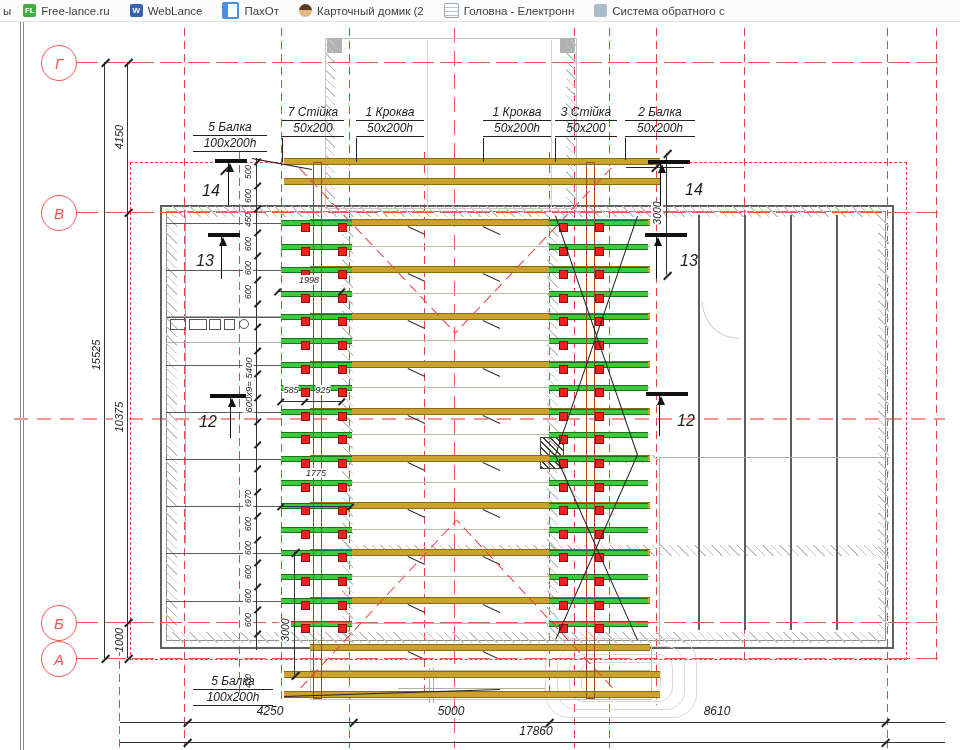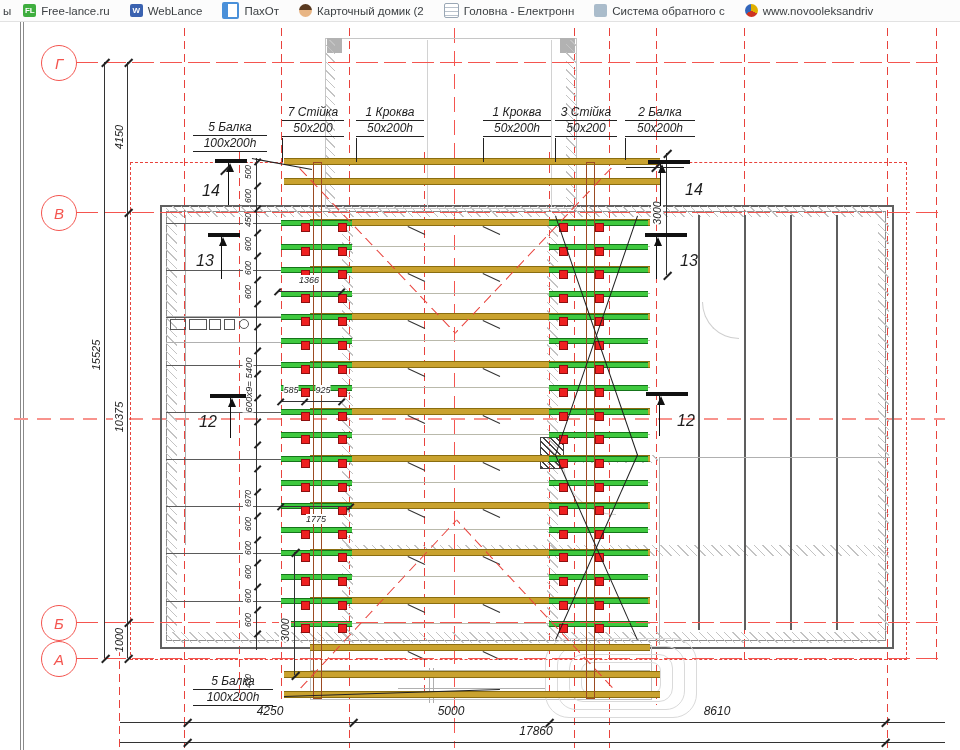--- a/index.html
+++ b/index.html
@@ -46,24 +46,20 @@
         <span class="bkicon" style="background: linear-gradient(rgb(89, 57, 31) 0px, rgb(89, 57, 31) 45%, rgb(232, 181, 132) 45%); border-radius: 50%;"></span>
         <span>Карточный домик (2</span>
       </div>
       <div class="bkitem">
         <span class="bkicon" style="background: repeating-linear-gradient(transparent 0px, transparent 3px, rgb(185, 194, 204) 3px, rgb(185, 194, 204) 4px) rgb(255, 255, 255); border: 1px solid rgb(154, 167, 181);"></span>
         <span>Головна - Електронн</span>
       </div>
       <div class="bkitem">
         <span class="bkicon" style="background: rgb(170, 188, 203);"></span>
         <span>Система обратного с</span>
-      </div>
-      <div class="bkitem">
-        <span class="bkicon" style="background: conic-gradient(rgb(224, 176, 0) 0deg, rgb(224, 176, 0) 33%, rgb(204, 51, 34) 33%, rgb(204, 51, 34) 66%, rgb(51, 102, 187) 66%); border-radius: 50%;"></span>
-        <span>www.novooleksandriv</span>
       </div>
     </div>
   <div class="abs" style="left:0;top:22px;width:960px;height:728px;">
       <div class="abs" style="left: 21px; top: 0px; width: 728px; height: 1px; transform-origin: 0px 0px; transform: rotate(1.5708rad); background: rgb(138, 138, 138);"></div>
       <div class="abs" style="left: 24px; top: 0px; width: 728px; height: 1px; transform-origin: 0px 0px; transform: rotate(1.5708rad); background: rgb(138, 138, 138);"></div>
       <div class="abs" style="left: 120px; top: 626px; width: 100px; height: 1px; transform-origin: 0px 0px; transform: rotate(1.5708rad); background: repeating-linear-gradient(90deg, rgb(232, 66, 60) 0px, rgb(232, 66, 60) 8px, transparent 8px, transparent 13px);"></div>
       <div class="abs" style="left: 185px; top: 6px; width: 720px; height: 1px; transform-origin: 0px 0px; transform: rotate(1.5708rad); background: repeating-linear-gradient(90deg, rgb(232, 66, 60) 0px, rgb(232, 66, 60) 8px, transparent 8px, transparent 13px);"></div>
       <div class="abs" style="left: 240px; top: 130px; width: 548px; height: 1px; transform-origin: 0px 0px; transform: rotate(1.5708rad); background: repeating-linear-gradient(90deg, rgb(232, 66, 60) 0px, rgb(232, 66, 60) 8px, transparent 8px, transparent 13px);"></div>
       <div class="abs" style="left: 282px; top: 6px; width: 672px; height: 1px; transform-origin: 0px 0px; transform: rotate(1.5708rad); background: repeating-linear-gradient(90deg, rgb(232, 66, 60) 0px, rgb(232, 66, 60) 8px, transparent 8px, transparent 13px);"></div>
       <div class="abs" style="left: 350px; top: 6px; width: 720px; height: 1px; transform-origin: 0px 0px; transform: rotate(1.5708rad); background: repeating-linear-gradient(90deg, rgb(232, 66, 60) 0px, rgb(232, 66, 60) 8px, transparent 8px, transparent 13px);"></div>
@@ -352,31 +348,31 @@
       <div class="abs" style="left: 289.5px; top: 530px; width: 11px; height: 1.6px; background: rgb(34, 34, 34); transform: rotate(-45deg);"></div>
       <div class="abs" style="left: 289.5px; top: 653px; width: 11px; height: 1.6px; background: rgb(34, 34, 34); transform: rotate(-45deg);"></div>
       <div class="abs" style="left: 285px; top: 608px; font-size: 10.5px; font-style: italic; color: rgb(29, 29, 29); white-space: nowrap; transform: translate(-50%, -50%) rotate(-90deg); background: rgb(255, 255, 255);">3000</div>
       <div class="abs" style="left: 667px; top: 131px; width: 122px; height: 1px; transform-origin: 0px 0px; transform: rotate(1.5708rad); background: rgb(51, 51, 51);"></div>
       <div class="abs" style="left: 661.5px; top: 131px; width: 11px; height: 1.6px; background: rgb(34, 34, 34); transform: rotate(-45deg);"></div>
       <div class="abs" style="left: 661.5px; top: 253px; width: 11px; height: 1.6px; background: rgb(34, 34, 34); transform: rotate(-45deg);"></div>
       <div class="abs" style="left: 657px; top: 191px; font-size: 10.5px; font-style: italic; color: rgb(29, 29, 29); white-space: nowrap; transform: translate(-50%, -50%) rotate(-90deg); background: rgb(255, 255, 255);">3000</div>
       <div class="abs" style="left: 277px; top: 269px; width: 64px; height: 1px; transform-origin: 0px 0px; transform: rotate(0rad); background: rgb(51, 51, 51);"></div>
       <div class="abs" style="left: 272.5px; top: 269px; width: 9px; height: 1.6px; background: rgb(34, 34, 34); transform: rotate(-45deg);"></div>
       <div class="abs" style="left: 336.5px; top: 269px; width: 9px; height: 1.6px; background: rgb(34, 34, 34); transform: rotate(-45deg);"></div>
-      <div class="abs" style="left: 309px; top: 258px; font-size: 9px; font-style: italic; color: rgb(29, 29, 29); white-space: nowrap; transform: translate(-50%, -50%); background: rgb(255, 255, 255);">1366</div>
+      <div class="abs" style="left: 309px; top: 258px; font-size: 9px; font-style: italic; color: rgb(29, 29, 29); white-space: nowrap; transform: translate(-50%, -50%); background: rgb(255, 255, 255);">1998</div>
       <div class="abs" style="left: 280px; top: 379px; width: 61px; height: 1px; transform-origin: 0px 0px; transform: rotate(0rad); background: rgb(51, 51, 51);"></div>
       <div class="abs" style="left: 275.5px; top: 379px; width: 9px; height: 1.6px; background: rgb(34, 34, 34); transform: rotate(-45deg);"></div>
       <div class="abs" style="left: 299.5px; top: 379px; width: 9px; height: 1.6px; background: rgb(34, 34, 34); transform: rotate(-45deg);"></div>
       <div class="abs" style="left: 336.5px; top: 379px; width: 9px; height: 1.6px; background: rgb(34, 34, 34); transform: rotate(-45deg);"></div>
       <div class="abs" style="left: 291px; top: 368px; font-size: 9px; font-style: italic; color: rgb(29, 29, 29); white-space: nowrap; transform: translate(-50%, -50%); background: rgb(255, 255, 255);">585</div>
       <div class="abs" style="left: 323px; top: 368px; font-size: 9px; font-style: italic; color: rgb(29, 29, 29); white-space: nowrap; transform: translate(-50%, -50%); background: rgb(255, 255, 255);">925</div>
       <div class="abs" style="left: 280px; top: 484px; width: 70px; height: 1px; transform-origin: 0px 0px; transform: rotate(0rad); background: rgb(51, 51, 51);"></div>
       <div class="abs" style="left: 275.5px; top: 484px; width: 9px; height: 1.6px; background: rgb(34, 34, 34); transform: rotate(-45deg);"></div>
       <div class="abs" style="left: 345.5px; top: 484px; width: 9px; height: 1.6px; background: rgb(34, 34, 34); transform: rotate(-45deg);"></div>
-      <div class="abs" style="left: 316px; top: 497px; font-size: 9px; font-style: italic; color: rgb(29, 29, 29); white-space: nowrap; transform: translate(-50%, -50%); background: rgb(255, 255, 255);">1775</div>
+      <div class="abs" style="left: 316px; top: 451px; font-size: 9px; font-style: italic; color: rgb(29, 29, 29); white-space: nowrap; transform: translate(-50%, -50%); background: rgb(255, 255, 255);">1775</div>
       <div class="abs" style="left: 120px; top: 700px; width: 825px; height: 1px; transform-origin: 0px 0px; transform: rotate(0rad); background: rgb(51, 51, 51);"></div>
       <div class="abs" style="left: 181.5px; top: 700px; width: 11px; height: 1.6px; background: rgb(34, 34, 34); transform: rotate(-45deg);"></div>
       <div class="abs" style="left: 347.5px; top: 700px; width: 11px; height: 1.6px; background: rgb(34, 34, 34); transform: rotate(-45deg);"></div>
       <div class="abs" style="left: 543.5px; top: 700px; width: 11px; height: 1.6px; background: rgb(34, 34, 34); transform: rotate(-45deg);"></div>
       <div class="abs" style="left: 879.5px; top: 700px; width: 11px; height: 1.6px; background: rgb(34, 34, 34); transform: rotate(-45deg);"></div>
       <div class="abs" style="left: 270px; top: 689px; font-size: 12px; font-style: italic; color: rgb(29, 29, 29); white-space: nowrap; transform: translate(-50%, -50%);">4250</div>
       <div class="abs" style="left: 451px; top: 689px; font-size: 12px; font-style: italic; color: rgb(29, 29, 29); white-space: nowrap; transform: translate(-50%, -50%);">5000</div>
       <div class="abs" style="left: 717px; top: 689px; font-size: 12px; font-style: italic; color: rgb(29, 29, 29); white-space: nowrap; transform: translate(-50%, -50%);">8610</div>
       <div class="abs" style="left: 120px; top: 720px; width: 825px; height: 1px; transform-origin: 0px 0px; transform: rotate(0rad); background: rgb(51, 51, 51);"></div>
       <div class="abs" style="left: 181.5px; top: 720px; width: 11px; height: 1.6px; background: rgb(34, 34, 34); transform: rotate(-45deg);"></div>

